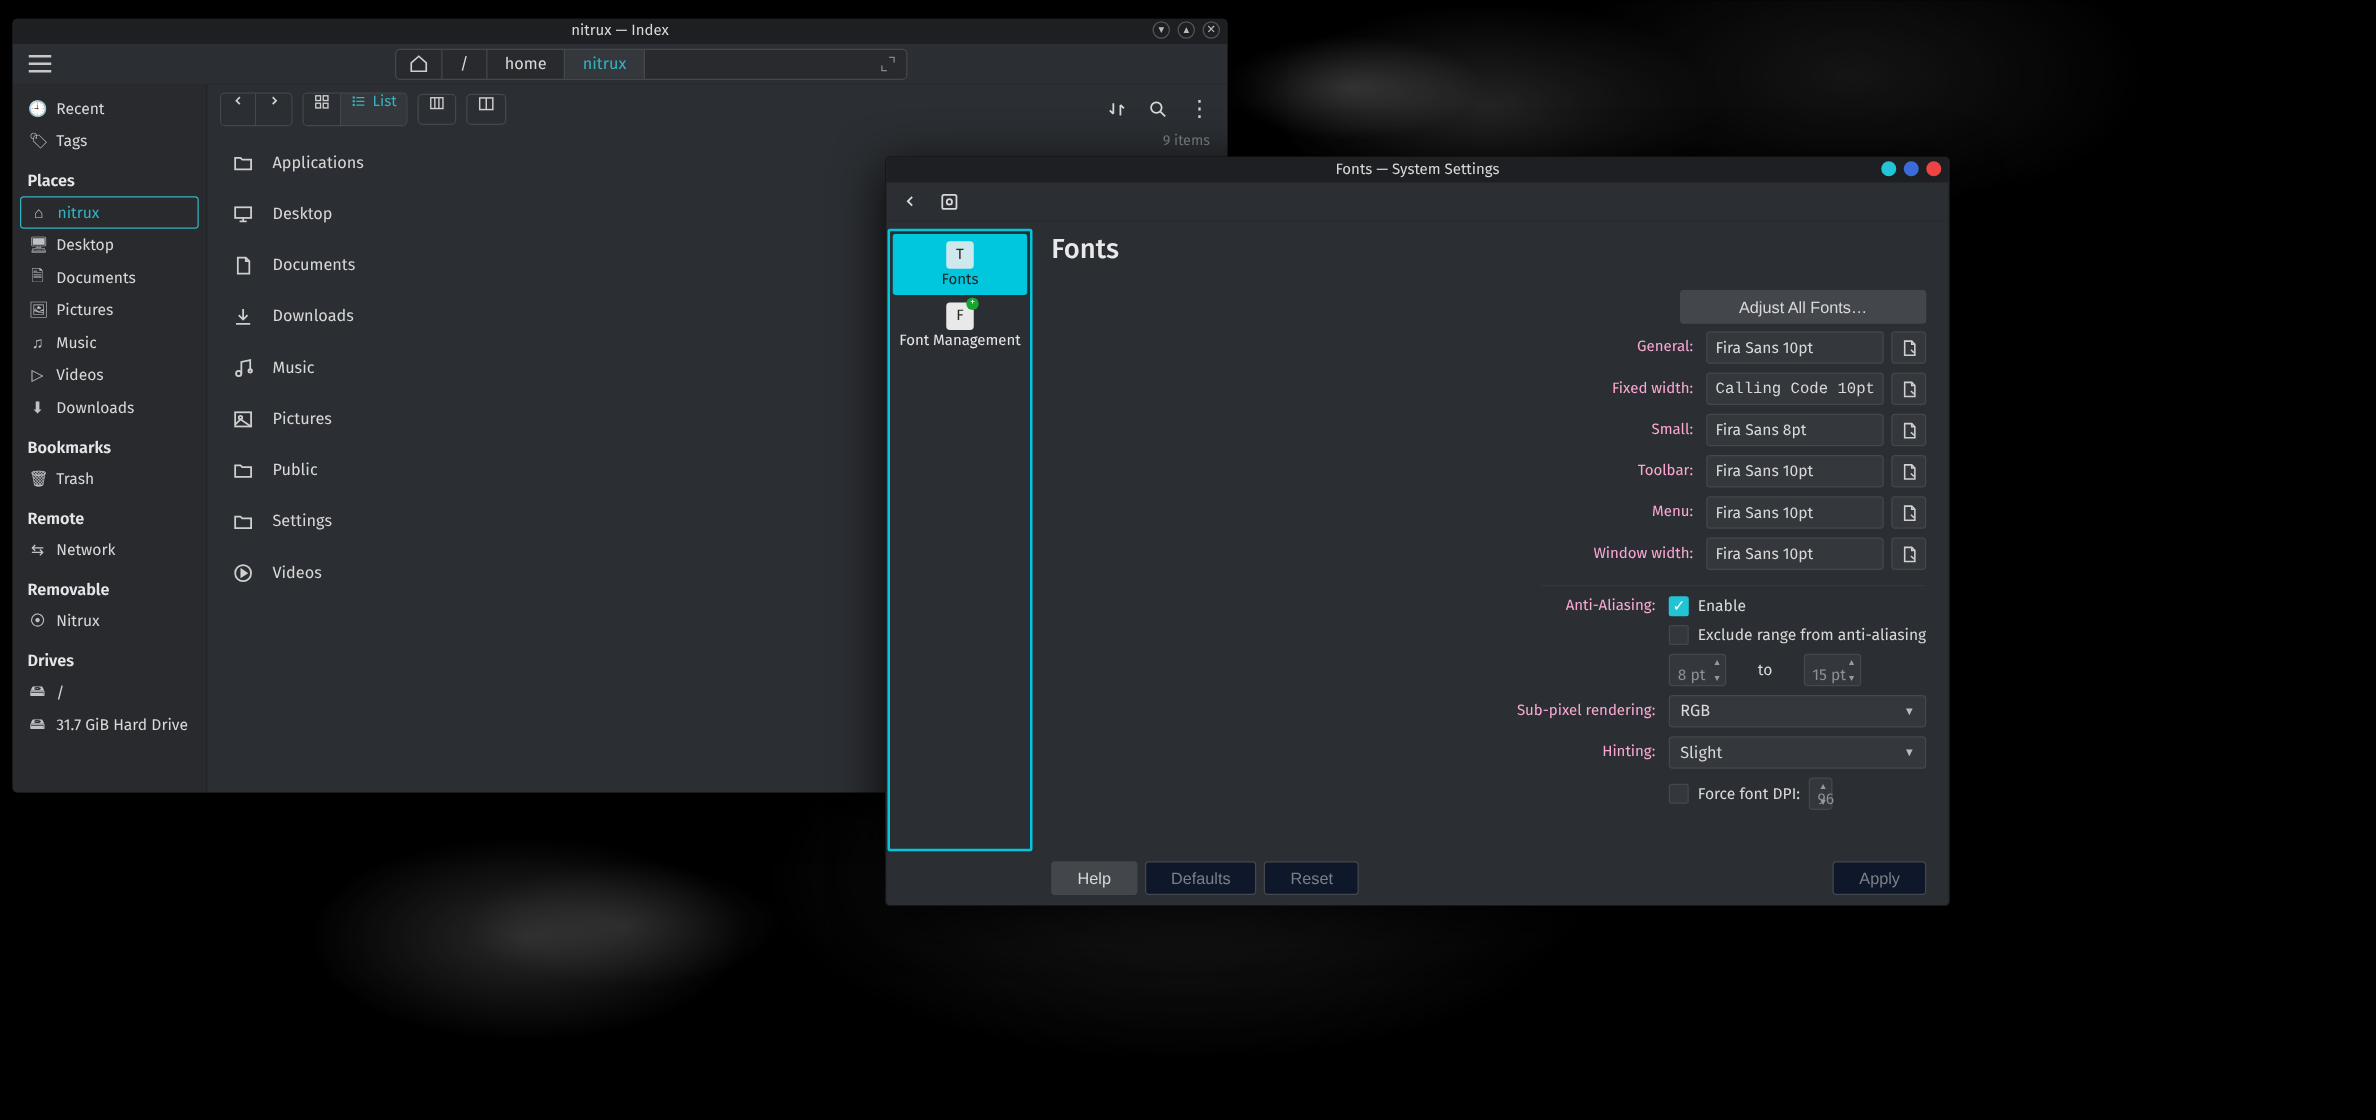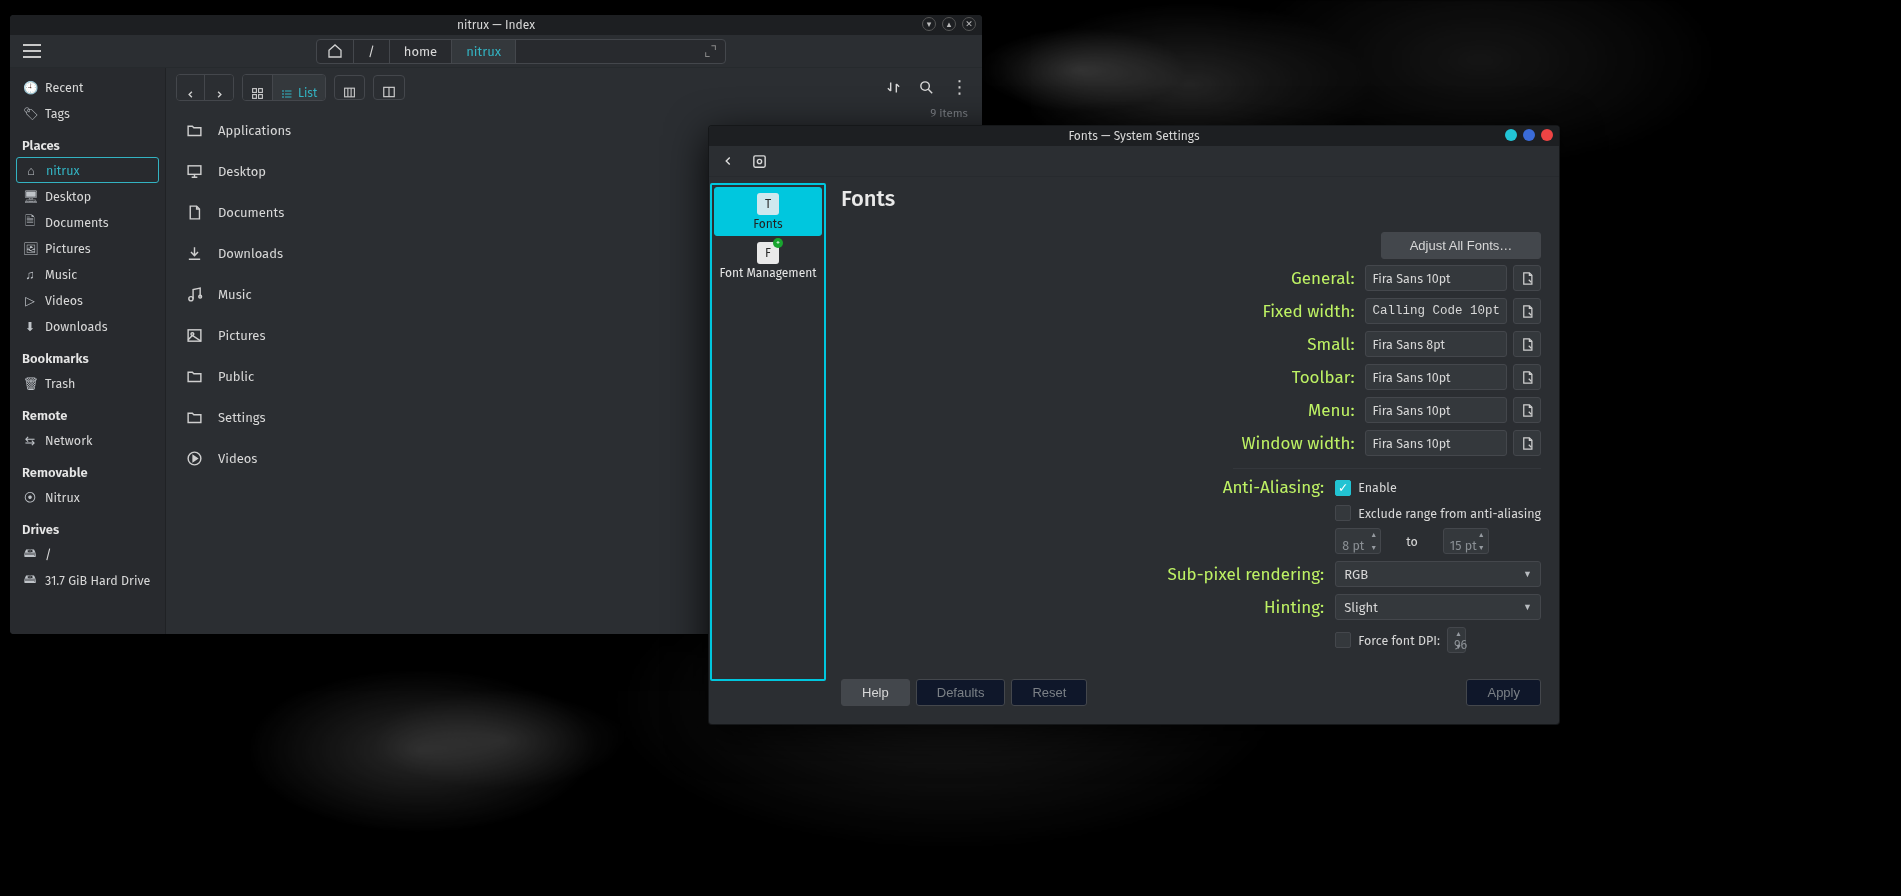--- a/index.html
+++ b/index.html
@@ -96,21 +96,21 @@
   .sb-item .ic{width:14px;text-align:center;color:#bfc3c8}
   .sb-head{margin:12px 6px 4px;color:#e6e6e6;font-size:13px;font-weight:600}
   .sb-head:first-child{margin-top:4px}
 
   .filepane{flex:1;background:var(--panel);display:flex;flex-direction:column}
   .filetoolbar{
     height:38px;display:flex;align-items:center;padding:0 10px;gap:8px;
   }
   .btngrp{display:flex;border:1px solid var(--border);border-radius:4px;overflow:hidden}
   .tbtn{
-    height:25px;min-width:28px;display:flex;align-items:flex-end;justify-content:center;
+    height:25px;min-width:28px;display:flex;align-items:flex-start;justify-content:center;
     background:var(--panel);color:#cfcfcf;border-right:1px solid var(--border);cursor:pointer;padding:0 8px;gap:5px;font-size:12px
   }
   .tbtn:last-child{border-right:none}
   .tbtn.active{background:var(--panel-l)}
   .tbtn.solo{border:1px solid var(--border);border-radius:4px}
   .tb-spacer{flex:1}
   .tbicon{width:25px;height:25px;display:flex;align-items:center;justify-content:center;cursor:pointer;color:#d0d0d0}
   
   .filelist{flex:1;padding:4px 12px;overflow:auto;position:relative}
   .filelist .count{position:absolute;right:14px;top:0;color:#7b7f85;font-size:11.5px}
@@ -145,40 +145,40 @@
   .catborder{border:2px solid var(--hilite);padding:2px;border-radius:2px}
   .catpane-inner{height:490px;overflow:auto}
   .caticon{width:22px;height:22px;background:#c5e1e7;border-radius:3px;display:flex;align-items:center;justify-content:center;position:relative;font-size:12px;color:#2a2a2a}
   .caticon.t{background:#cfe8ee}
   .caticon.f{background:#e9e9e9}
   .caticon.f::after{content:"+";position:absolute;top:-4px;right:-4px;width:10px;height:10px;background:#18a52f;color:#fff;font-size:8px;line-height:10px;text-align:center;border-radius:50%}
 
   .detail{flex:1;padding:8px 18px 0 14px;display:flex;flex-direction:column;overflow:auto}
   .detail h1{margin:0 0 20px;font-size:22px;font-weight:500;color:#e9e9e9}
   .formgrid{display:grid;grid-template-columns:300px 1fr;gap:7px 8px;align-items:center;max-width:640px;margin:0 0 0 auto}
-  .lbl{justify-self:end;color:#bef264;font-size:17px;padding-right:3px}
+  .lbl{justify-self:end;color:#f9a8d4;font-size:12px;padding-right:3px}
   .val{display:flex;gap:6px;align-items:center}
   .input{
     flex:1;height:26px;border:1px solid var(--border);background:var(--panel-l);
     border-radius:3px;padding:0 6px;color:var(--text);display:flex;align-items:center;font-size:12.5px
   }
   .mono{font-family:"Courier New",monospace}
   .pickbtn{width:28px;height:26px;border:1px solid var(--border);background:var(--panel-l);border-radius:3px;display:flex;align-items:center;justify-content:center;cursor:pointer;color:#cfcfcf}
   .sep{grid-column:1/3;height:1px;background:#44474c60;margin:6px 0}
   .chk{width:16px;height:16px;border:1px solid var(--border);background:var(--panel-l);border-radius:2px;cursor:pointer;display:inline-flex;align-items:center;justify-content:center;color:#fff}
   .chk.on{background:#22c3d3;border-color:#22c3d3}
   .inline{display:flex;align-items:center;gap:7px;font-size:12.5px}
   .spin{width:46px;height:26px;border:1px solid var(--border);background:var(--panel-l);border-radius:3px;padding:0 6px;display:flex;align-items:flex-end;color:#8b9095;position:relative}
   .spin.small{width:19px}
   .spin .arrows{position:absolute;right:2px;top:2px;bottom:2px;width:8px;display:flex;flex-direction:column;justify-content:space-between;color:#969ba1;font-size:7px;line-height:7px}
   .select{
     flex:1;height:26px;border:1px solid var(--border);background:var(--panel-l);border-radius:3px;padding:0 8px;display:flex;align-items:center;justify-content:space-between;cursor:pointer
   }
   .select .tri{color:#b8bcc0;font-size:9px}
-  .footer{margin-top:auto;display:flex;gap:6px;padding:8px 0 18px;align-items:flex-end}
+  .footer{margin-top:auto;display:flex;gap:6px;padding:8px 0 8px;align-items:flex-end}
   .btn{
     height:27px;padding:0 20px;border:1px solid var(--border);background:var(--btn);border-radius:3px;color:var(--text);cursor:pointer;font-size:13px
   }
   .btn.disabled{color:#7b8086;background:#0f172a}
   .footer .push{margin-left:auto}
 
   svg{display:block}
 </style>
 </head>
 <body>
@@ -466,21 +466,21 @@
           </div>
       </div>
     </div>
 
     <div class="detail">
       <h1>Fonts</h1>
 
       <div class="formgrid" id="fontform">
         <div class="lbl"></div>
         <div class="val">
-            <button class="btn" style="width:160px">Adjust All Fonts…</button>
+            <button class="btn" style="width:197px">Adjust All Fonts…</button>
           </div>
       </div>
 
       <div class="formgrid" id="fontrows" style="margin-top:6px">
           <div class="lbl">General:</div>
           <div class="val">
             <div class="input">
               <span>Fira Sans 10pt</span>
             </div>
   <div class="pickbtn">

